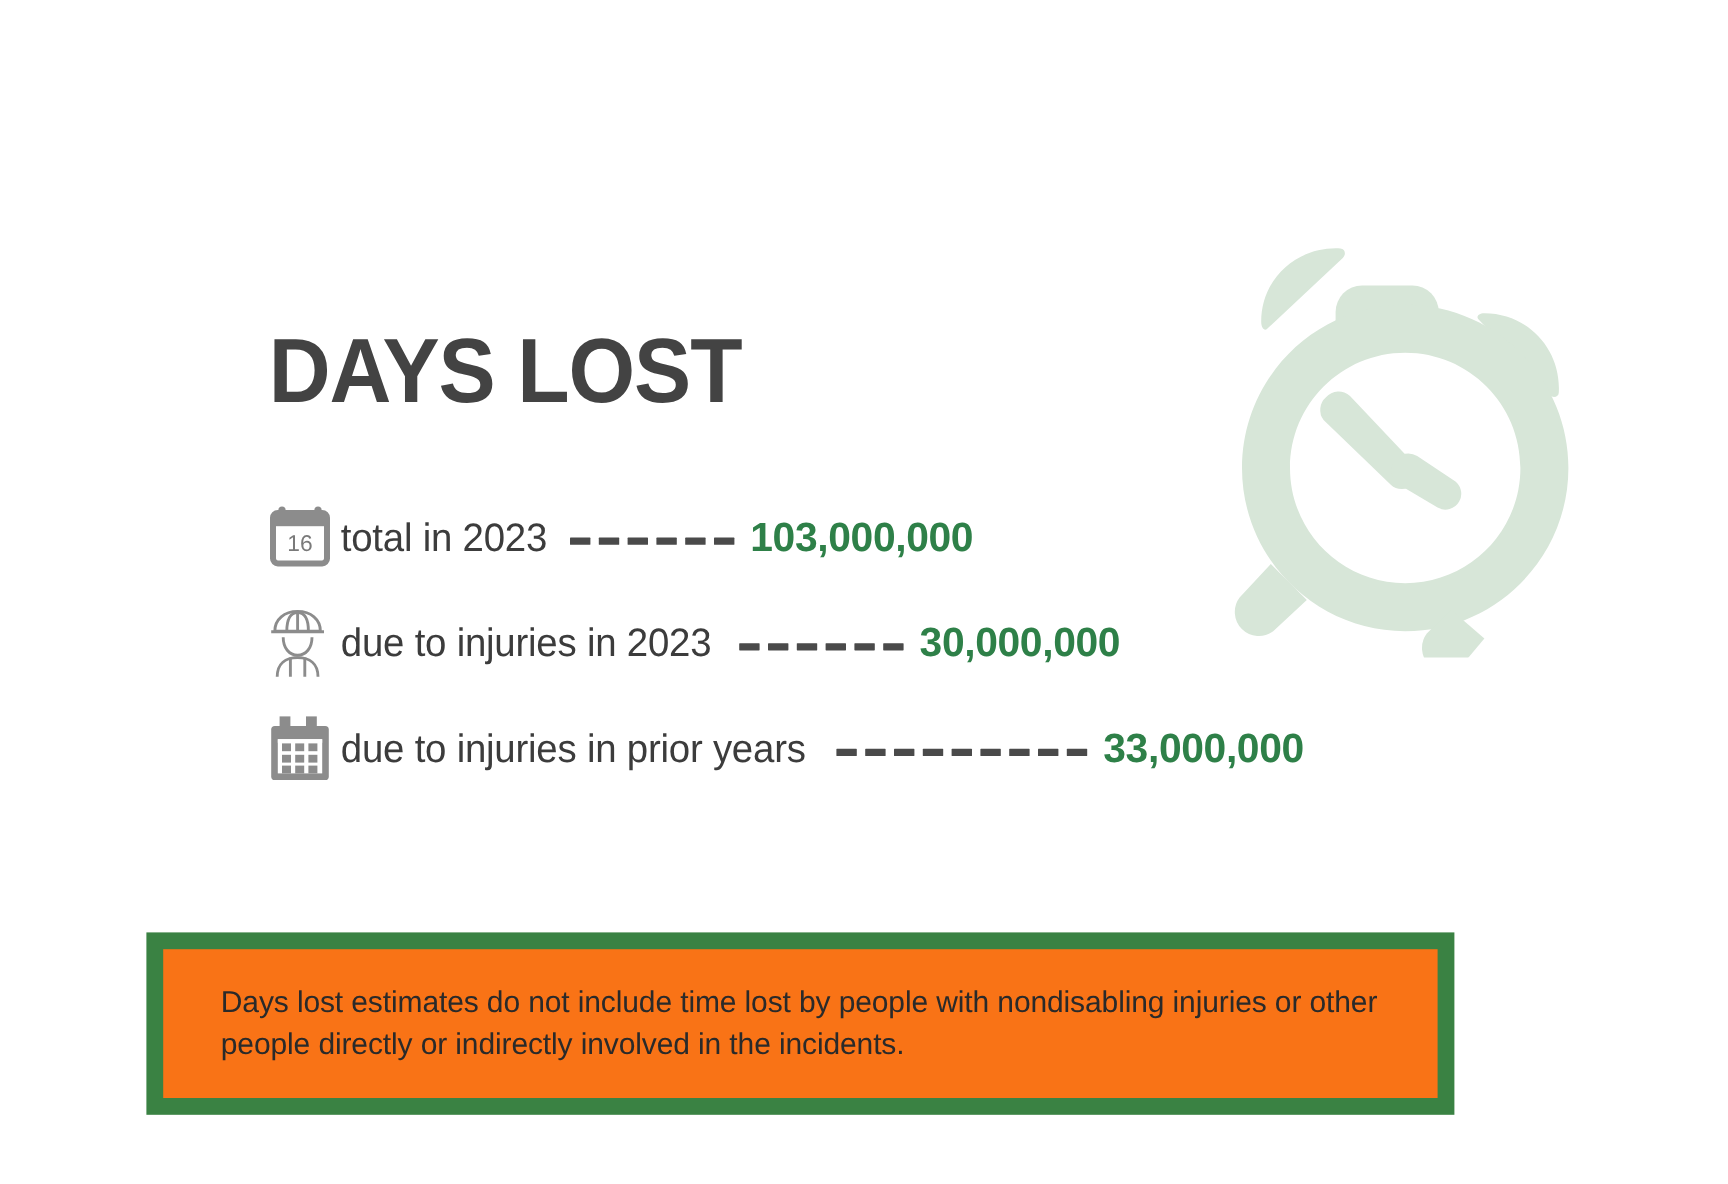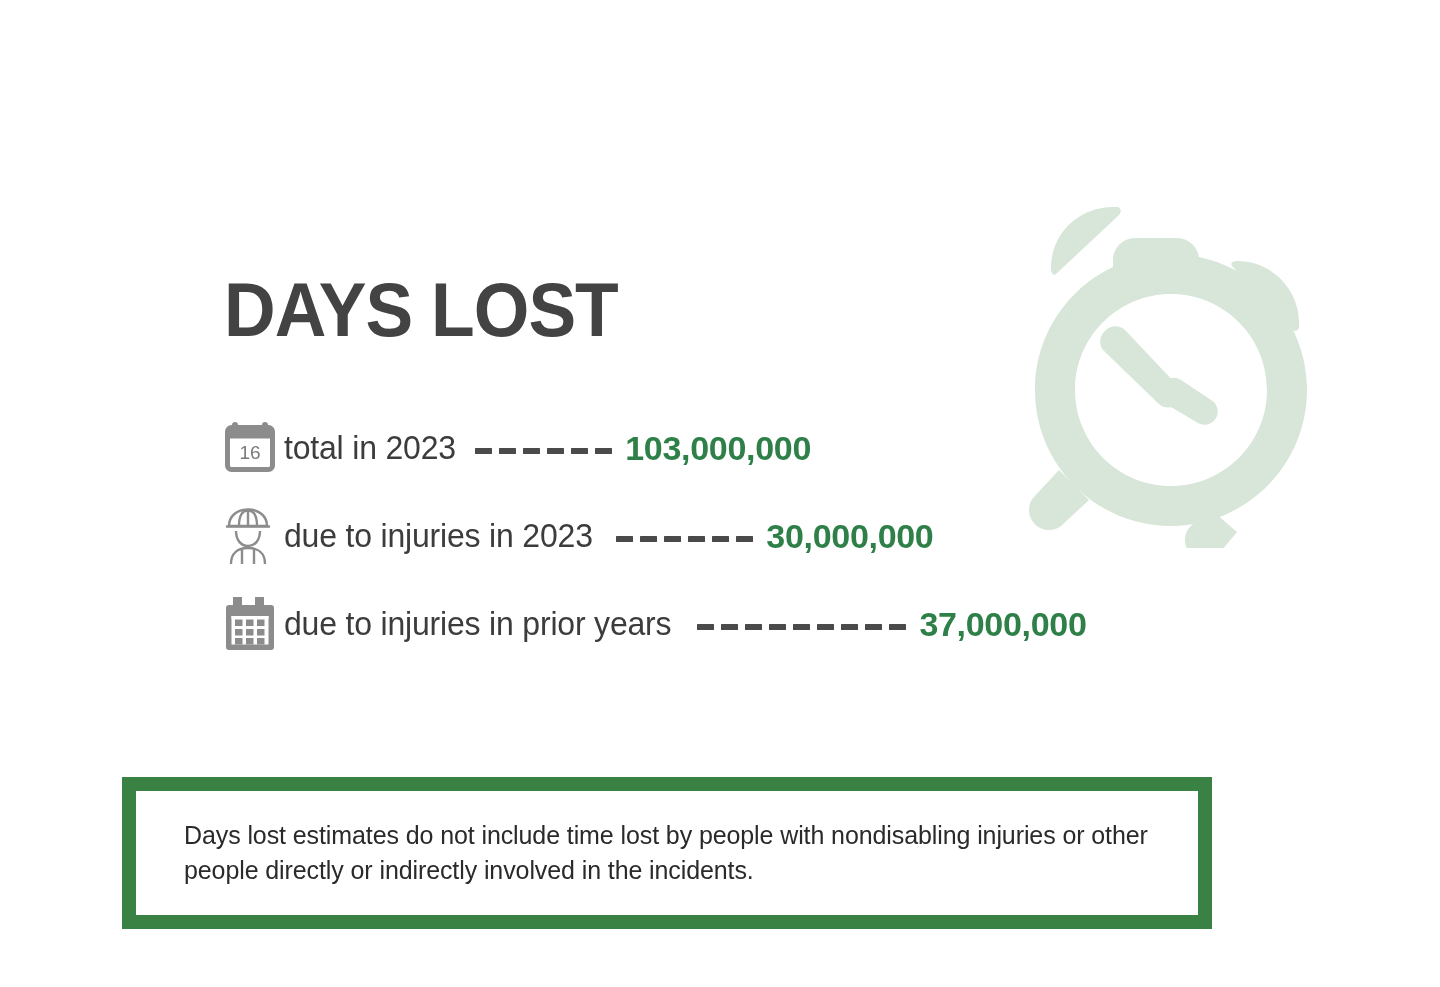--- a/index.html
+++ b/index.html
@@ -157,21 +157,21 @@
     width: 1090px;
     height: 152px;
     background: #3a8243;
     box-sizing: border-box;
     padding: 14px;
     z-index: 2;
   }
   .footnote-inner {
     width: 100%;
     height: 100%;
-    background: #ffffff;
+    background: #f97316;
     box-sizing: border-box;
     display: flex;
     align-items: center;
     padding: 0 48px;
   }
   .footnote-text {
     font-size: 25px;
     line-height: 35px;
     color: #2a2a2a;
     font-family: "Liberation Sans", sans-serif;
@@ -285,21 +285,21 @@
         <span class="dash"></span>
         <span class="dash"></span>
         <span class="dash"></span>
         <span class="dash"></span>
         <span class="dash"></span>
         <span class="dash"></span>
         <span class="dash"></span>
         <span class="dash"></span>
         <span class="dash"></span>
       </div>
-      <div class="stat-value">37,000,000</div>
+      <div class="stat-value">33,000,000</div>
     </div>
 
 
   </div>
 
   <div class="footnote-box">
     <div class="footnote-inner">
       <div class="footnote-text">Days lost estimates do not include time lost by people with nondisabling injuries or other people directly or indirectly involved in the incidents.</div>
     </div>
   </div>

